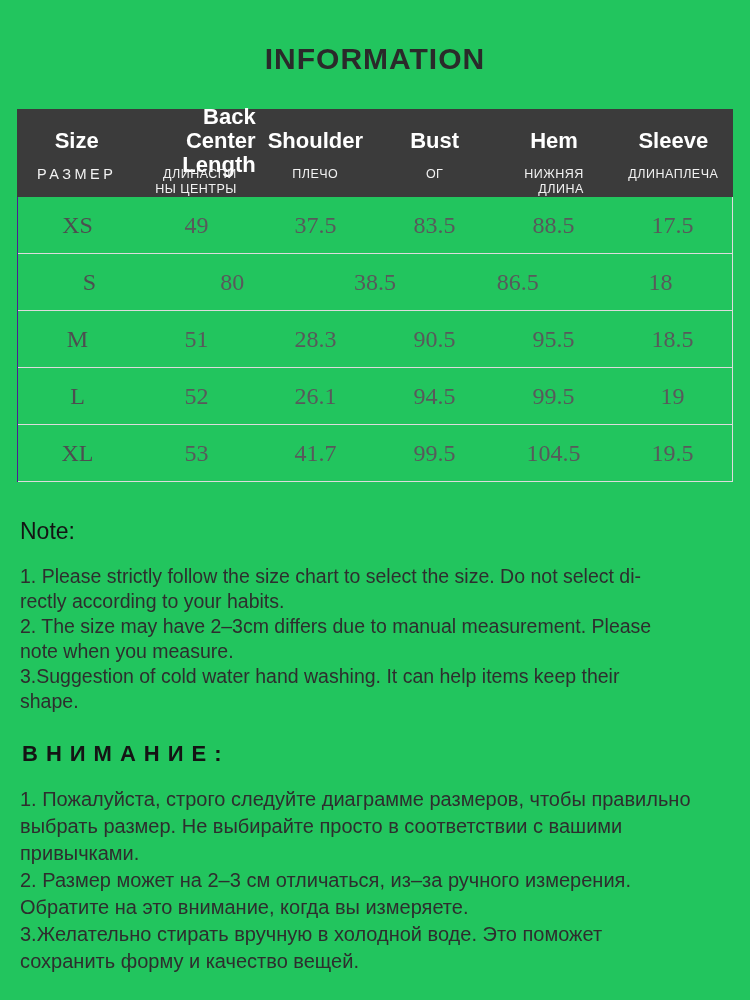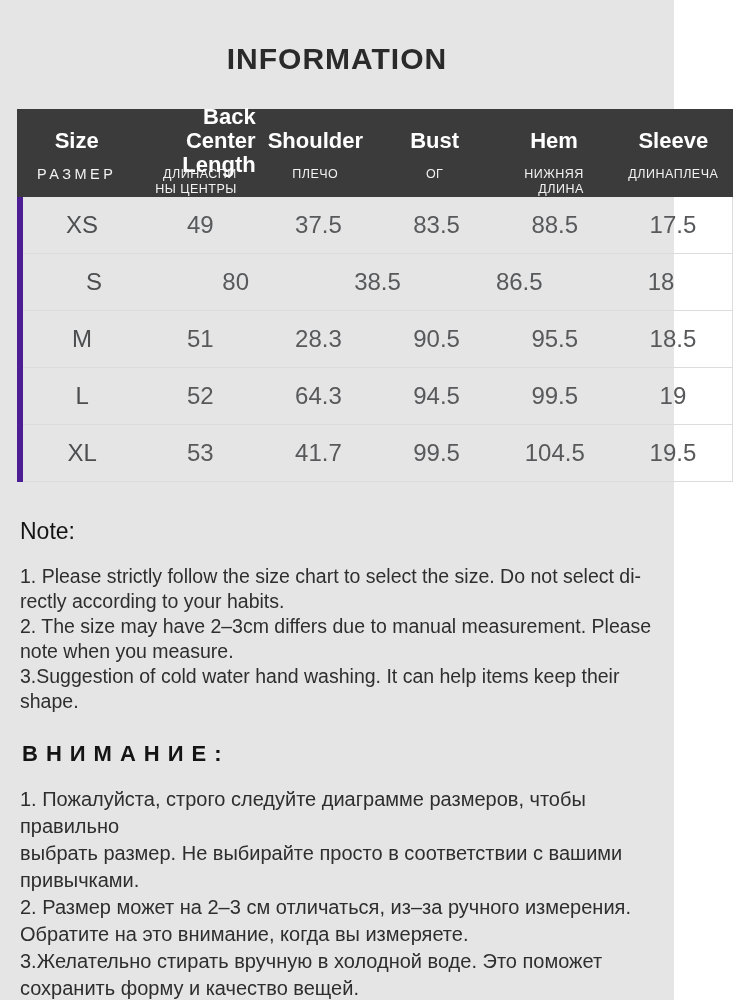--- a/index.html
+++ b/index.html
@@ -4,21 +4,21 @@
 <style>
   * { margin: 0; padding: 0; box-sizing: border-box; }
   html, body { background: #ffffff; }
   body {
     width: 750px;
     height: 1000px;
     font-family: "Liberation Sans", sans-serif;
     color: #2f2f2f;
     overflow: hidden;
   }
-  .page { width: 674px; height: 1000px; position: relative; background: #e5e5e5; }
+  .page { width: 750px; height: 1000px; position: relative; background: #22c55e; }
 
   .title {
     padding-top: 42px;
     text-align: center;
     font-size: 30px;
     font-weight: bold;
     letter-spacing: 1px;
     color: #2a2a2a;
   }
 
@@ -58,22 +58,23 @@
     white-space: pre-line;
     letter-spacing: 0.5px;
     font-weight: normal;
     color: #f2f2f2;
   }
   .hcell.first .sub {
     font-size: 14.5px;
     letter-spacing: 3.5px;
   }
   .chart-body {
-    border-left: 6px solid #4c1d95;
+    border-left: 1px solid #4c1d95;
     border-right: 1px solid #dcdcdc;
+    font-family: Liberation Serif, serif;
   }
   .trow {
     display: flex;
     height: 57px;
     align-items: center;
     border-bottom: 1px solid #dcdcdc;
   }
   .tcell {
     flex: 1 1 0;
     text-align: center;
@@ -173,21 +174,21 @@
         <div class="tcell">51</div>
         <div class="tcell">28.3</div>
         <div class="tcell">90.5</div>
         <div class="tcell">95.5</div>
         <div class="tcell">18.5</div>
       </div>
 
       <div class="trow">
         <div class="tcell size">L</div>
         <div class="tcell">52</div>
-        <div class="tcell">64.3</div>
+        <div class="tcell">26.1</div>
         <div class="tcell">94.5</div>
         <div class="tcell">99.5</div>
         <div class="tcell">19</div>
       </div>
 
       <div class="trow">
         <div class="tcell size">XL</div>
         <div class="tcell">53</div>
         <div class="tcell">41.7</div>
         <div class="tcell">99.5</div>

